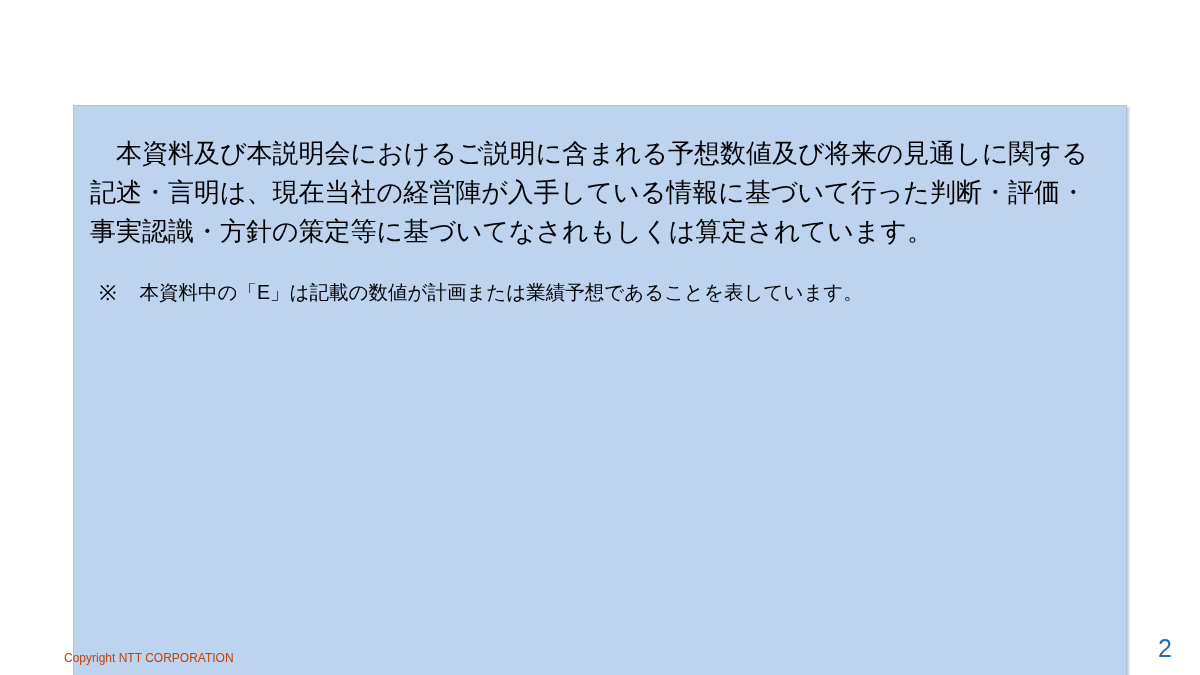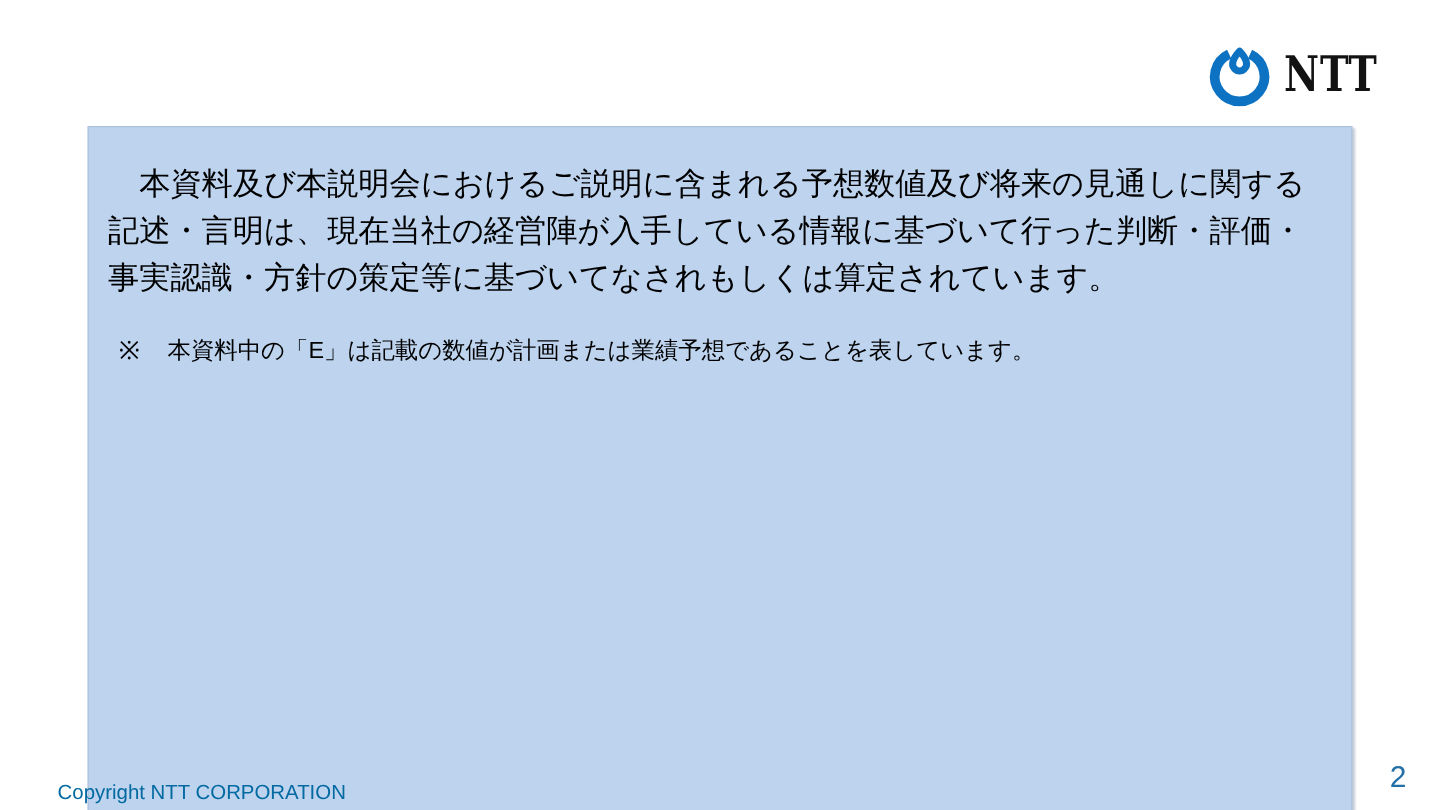--- a/index.html
+++ b/index.html
@@ -78,45 +78,38 @@
   }
   .note-text {
     font-size: 19.5px;
     line-height: 27px;
     text-align: right;
   }
 
   
   .copyright {
     position: absolute;
-    left: 48px;
+    left: 64px;
     top: 651px;
-    font-size: 17px;
-    color: #0369a1;
+    font-size: 12px;
+    color: #c2410c;
   }
   .page-number {
     position: absolute;
     right: 28px;
     top: 634px;
     font-size: 25px;
     color: var(--page-blue, #2470A6);
   }
 </style>
 </head>
 <body>
 
 <div class="slide">
 
-  <div class="logo">
-    <svg class="logo-mark" viewBox="0 0 60 60" aria-hidden="true">
-      <path d="M 20.3 11.2 A 23 23 0 1 0 39.7 11.2" fill="none" stroke="var(--ntt-blue, #0E72C3)" stroke-width="9"></path>
-      <path d="M 30 8.5 C 23.5 15.5 21.5 21.5 25.8 25.2 C 28.3 27.3 31.7 27.3 34.2 25.2 C 38.5 21.5 36.5 15.5 30 8.5 Z" fill="none" stroke="var(--ntt-blue, #0E72C3)" stroke-width="6.5" stroke-linejoin="round"></path>
-    </svg>
-    <span class="logo-text">NTT</span>
-  </div>
 
   <div class="disclaimer-box">
     <p class="para">　本資料及び本説明会におけるご説明に含まれる予想数値及び将来の見通しに関する
 記述・言明は、現在当社の経営陣が入手している情報に基づいて行った判断・評価・
 事実認識・方針の策定等に基づいてなされもしくは算定されています。</p>
     <div class="note">
       <span class="note-marker">※</span>
       <span class="note-text">本資料中の「E」は記載の数値が計画または業績予想であることを表しています。</span>
     </div>
   </div>

